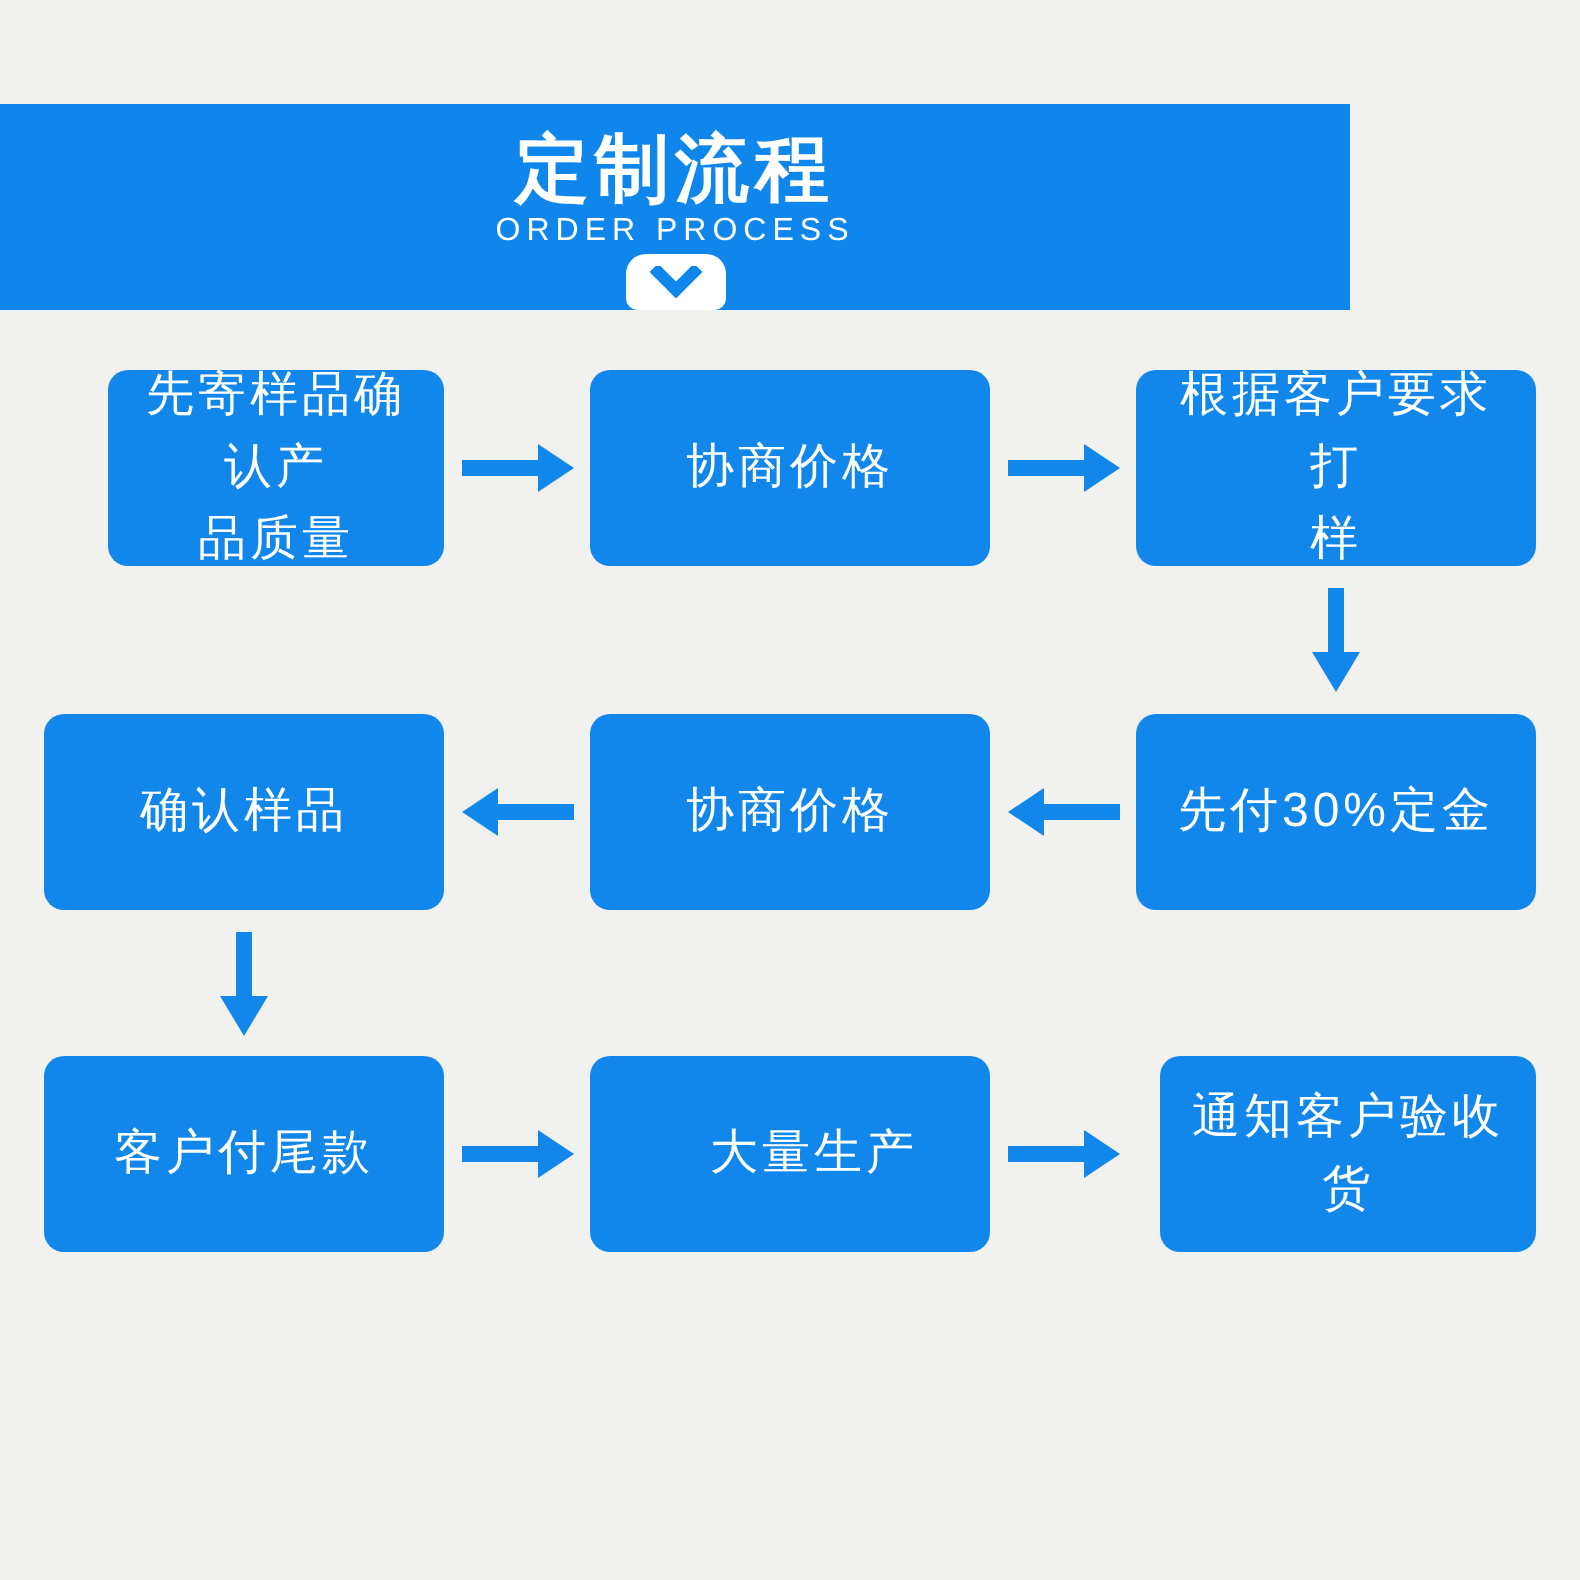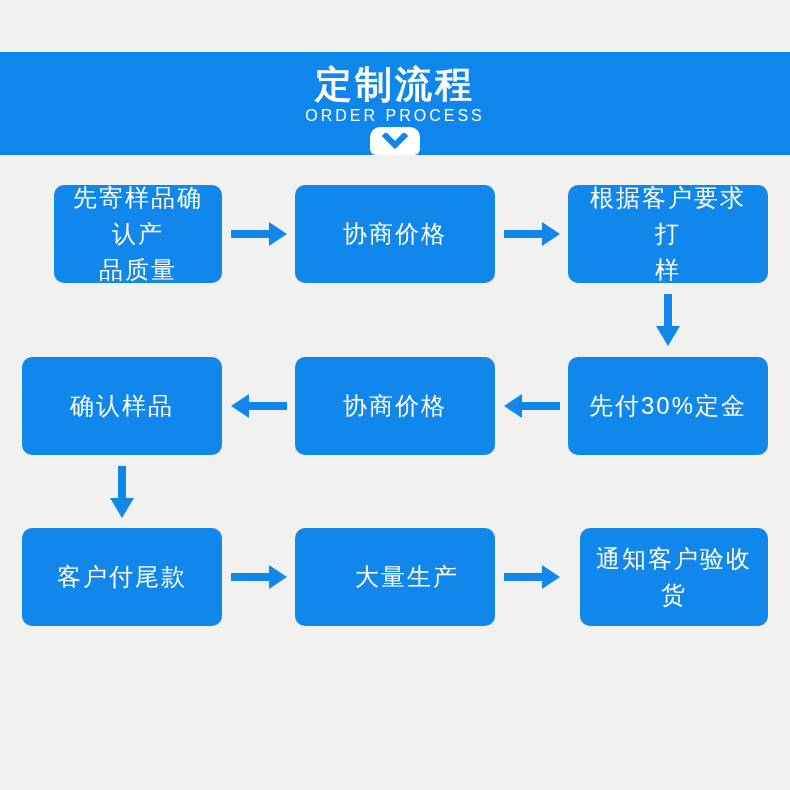--- a/index.html
+++ b/index.html
@@ -13,21 +13,21 @@
     margin: 0 auto;
     background: #f1f1f0;
     overflow: hidden;
   }
 
   
   .banner {
     position: absolute;
     top: 52px;
     left: 0;
-    width: 790px;
+    width: 675px;
     height: 103px;
     background: #0e86ec;
     text-align: center;
   }
   .banner h1 {
     margin-top: 13px;
     font-size: 37px;
     line-height: 40px;
     font-weight: bold;
     letter-spacing: 3px;

